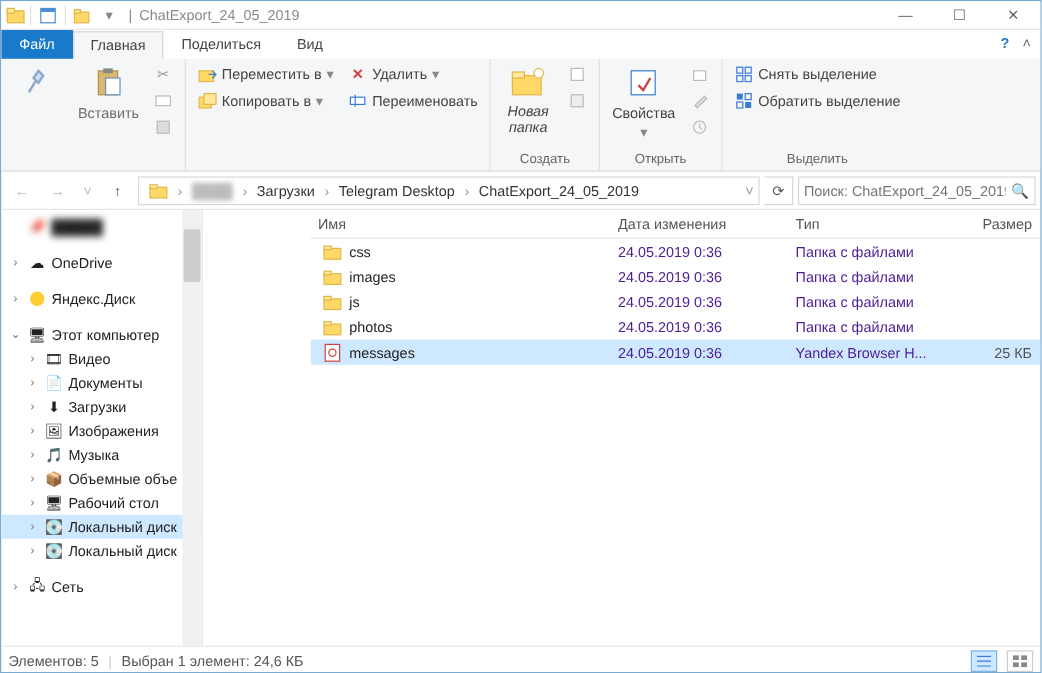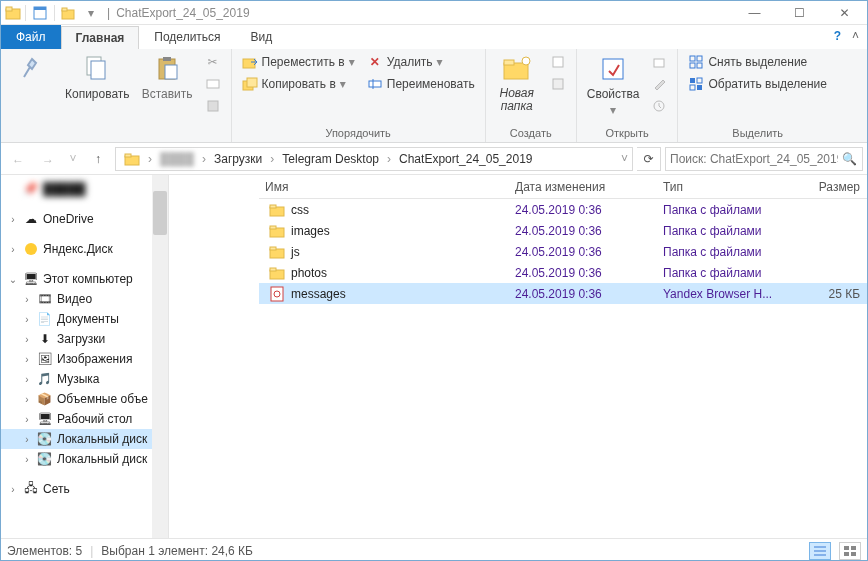--- a/index.html
+++ b/index.html
@@ -8,21 +8,21 @@
 .titlebar { height: 24px; display: flex; align-items: center; background: #fff; padding: 0 0 0 4px; border-bottom: 1px solid #e5e5e5; }
 .titlebar .qat { display:flex; gap:6px; align-items:center; margin-left:4px;}
 .titlebar .qat .sep { width:1px;height:16px;background:#e0e0e0;}
 .titlebar .title { color:#8a8a8a; margin-left:8px; flex:1; display:flex; align-items:center; gap:6px;}
 .titlebar .winbtns { display:flex; height:100%; }
 .titlebar .winbtns div { width:45px; display:flex; align-items:center; justify-content:center; color:#666;}
 
 .tabs { height:24px; display:flex; align-items:flex-end; background:#fff; position:relative;}
 .tab { padding:4px 14px; color:#444; cursor:default; border:1px solid transparent; position:relative;}
 .tab.active { background:#1979ca; color:#fff;}
-.tab.second{ border:1px solid #d4d4d4; border-bottom:none; background:#f5f6f7;font-weight:bold;}
+.tab.second{ border:1px solid #d4d4d4; border-bottom:none; background:#f5f6f7;}
 .tabs .help { position:absolute; right:26px; top:4px; color:#1979ca; font-weight:bold;}
 .tabs .chev { position:absolute; right:8px; top:4px; color:#666;}
 
 .ribbon { height:94px; background:#f5f6f7; border-bottom:1px solid #dadbdc; display:flex; }
 .group { border-right:1px solid #e1e2e3; padding:2px 6px 0 6px; display:flex; flex-direction:column; justify-content:space-between;}
 .group-body{ display:flex; align-items:flex-start; gap:4px; flex:1;}
 .group-label{ text-align:center; color:#666; font-size:11px; padding:2px 0 3px;}
 .big-btn { display:flex; flex-direction:column; align-items:center; justify-content:flex-start; padding:2px 4px; gap:2px; color:#6e6e6e; text-align:center; min-width:50px;}
 .big-btn.enabled{ color:#444;}
 .ic32 { width:32px; height:32px; display:flex; align-items:center; justify-content:center;}
@@ -125,29 +125,20 @@
 
   <div class="group">
     <div class="group-body">
       <div class="big-btn">
         <span class="ic32">
             <svg width="28" height="28">
               <path d="M14 4 L18 8 L14 14 L10 10 Z M12 12 L6 22" stroke="#8fa8c8" stroke-width="2" fill="#cfe0f3"></path>
             </svg>
           </span>
       </div>
-      <div class="big-btn enabled">
-        <span class="ic32">
-            <svg width="28" height="28">
-              <rect x="4" y="2" width="14" height="18" fill="#fff" stroke="#9aa"></rect>
-              <rect x="8" y="6" width="14" height="18" fill="#fff" stroke="#6a90c0"></rect>
-            </svg>
-          </span>
-        <span>Копировать</span>
-      </div>
       <div class="big-btn">
         <span class="ic32">
             <svg width="28" height="28">
               <rect x="6" y="4" width="16" height="20" fill="#d9b96b" stroke="#b0904a"></rect>
               <rect x="10" y="2" width="8" height="4" fill="#888"></rect>
               <rect x="12" y="10" width="12" height="14" fill="#fff" stroke="#6a90c0"></rect>
             </svg>
           </span>
         <span>Вставить</span>
       </div>
@@ -207,21 +198,20 @@
             <span class="ic16">
               <svg width="16" height="14">
                 <rect x="2" y="4" width="12" height="6" fill="#fff" stroke="#3a7bd5"></rect>
                 <line x1="6" y1="2" x2="6" y2="12" stroke="#3a7bd5"></line>
               </svg>
             </span>
             <span>Переименовать</span>
           </div>
       </div>
     </div>
-    <div class="group-label">Упорядочить</div>
   </div>
 
   <div class="group">
     <div class="group-body">
       <div class="big-btn enabled">
         <span class="ic32">
             <svg width="30" height="28">
               <rect x="2" y="8" width="24" height="16" fill="#ffd867" stroke="#e0b84a"></rect>
               <rect x="2" y="5" width="10" height="5" fill="#ffe79b" stroke="#e0b84a"></rect>
               <circle cx="24" cy="6" r="4" fill="#fff" stroke="#e0b84a"></circle>

